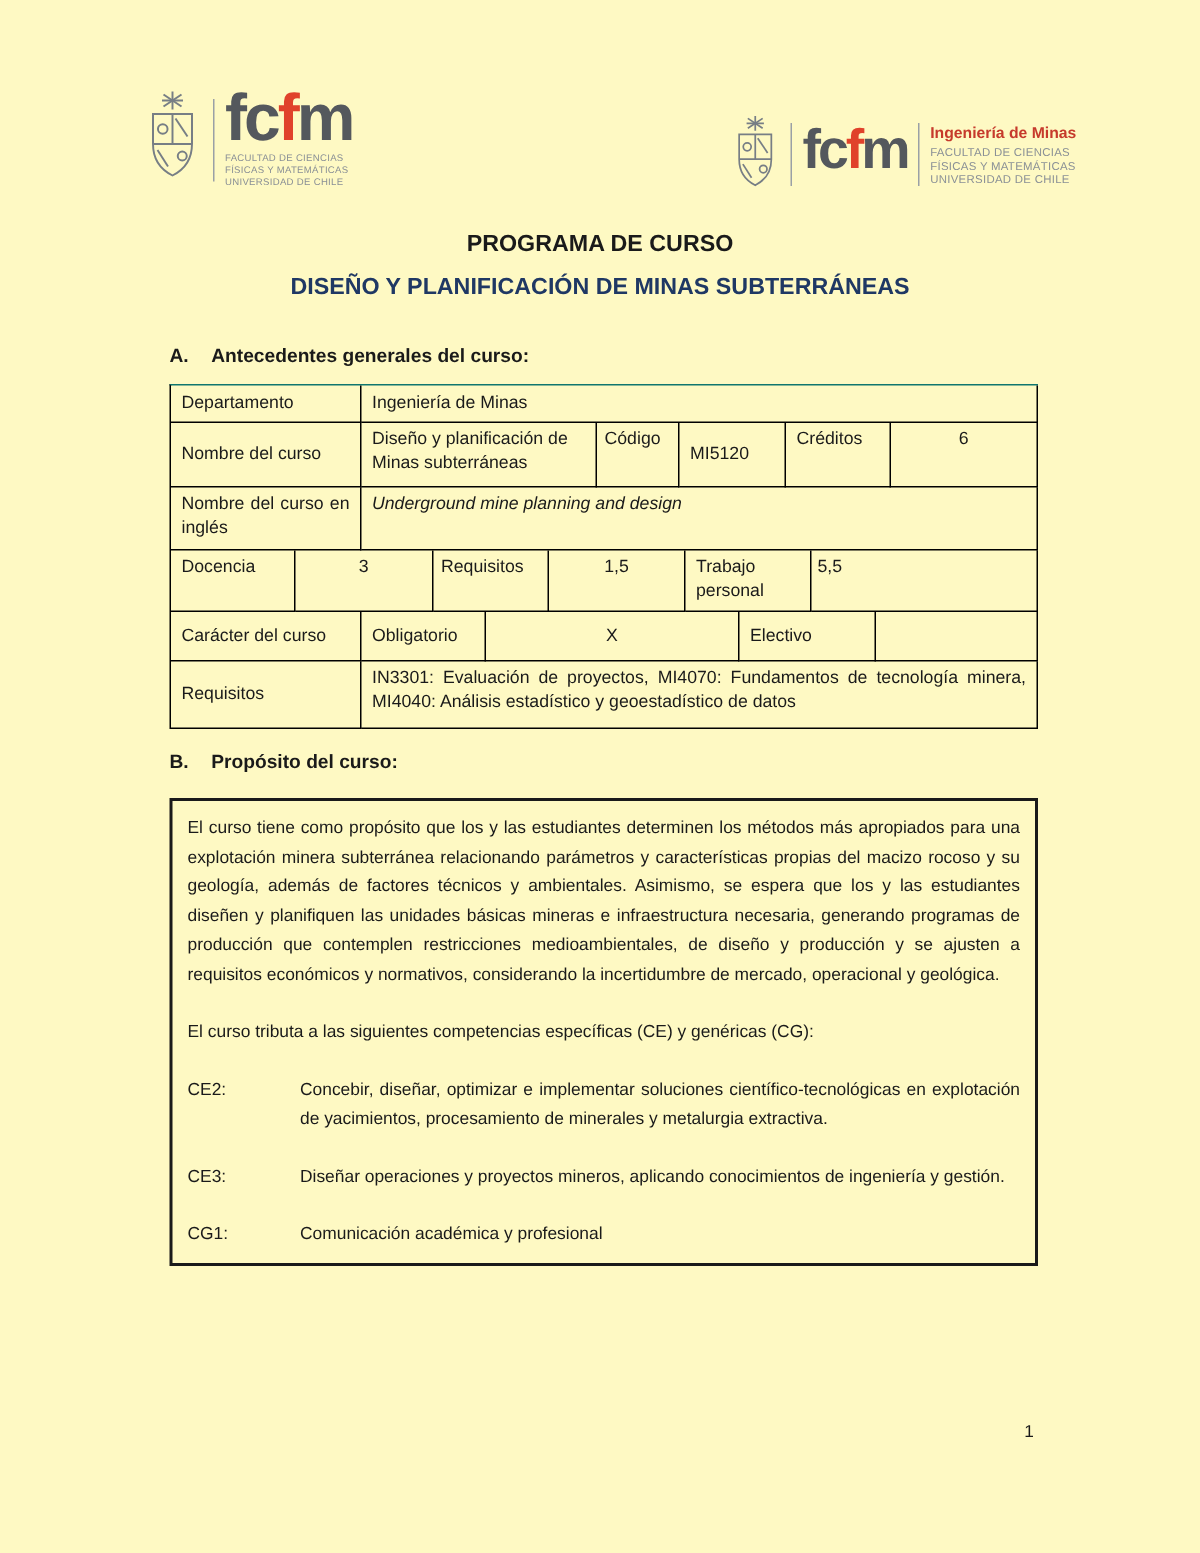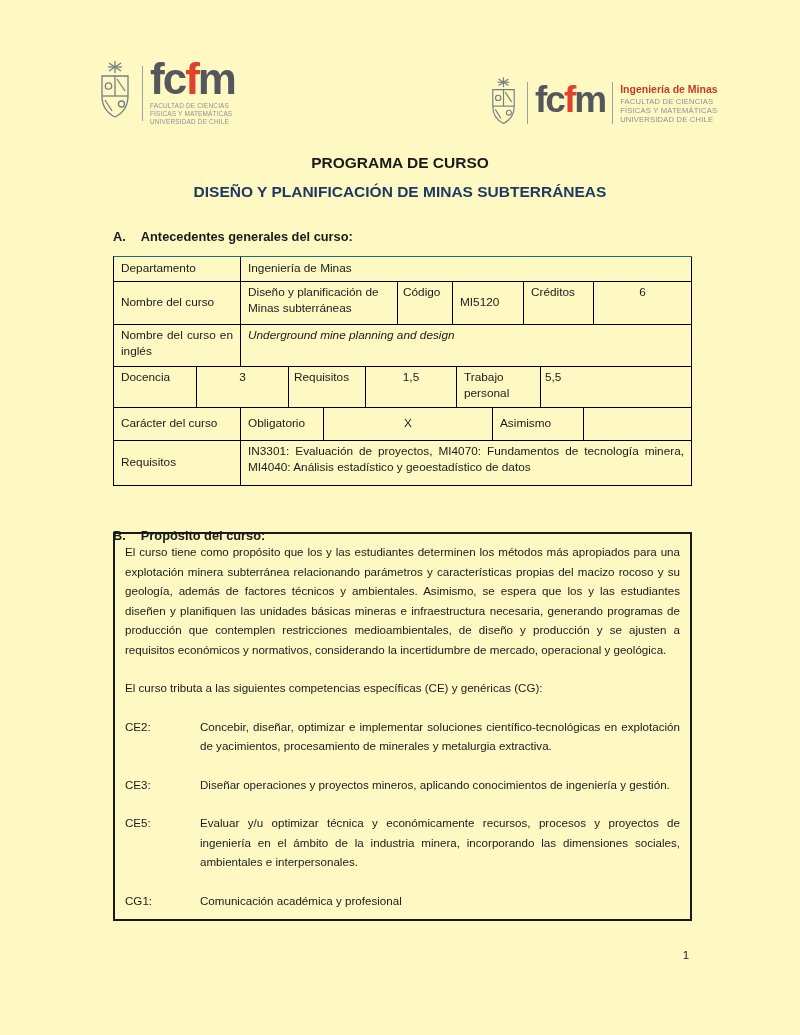--- a/index.html
+++ b/index.html
@@ -23,21 +23,21 @@
   .caption-left{font-size:6.4px;line-height:7.6px;margin-top:5px;}
   .caption-right{font-size:7.6px;line-height:9px;}
   .dept{color:#c63a2c;font-weight:700;font-size:10.5px;line-height:12px;margin-bottom:2px;}
   
   .doc-title{position:absolute;left:0;top:154px;width:100%;text-align:center;
     font-size:15.5px;font-weight:700;color:#1a1a1a;}
   .doc-subtitle{position:absolute;left:0;top:183px;width:100%;text-align:center;
     font-size:15.5px;font-weight:700;color:#1f3864;}
   .section-head{position:absolute;left:113px;font-size:12.8px;font-weight:700;color:#1a1a1a;}
   .section-a{top:229px;}
-  .section-b{top:528px;}
+  .section-b{top:500px;}
   .section-head .sec-title{margin-left:15px;}
   
   .ctable{position:absolute;left:113px;top:256px;width:578px;
     border-top:1px solid #0f766e;border-left:1px solid #000;font-size:11.8px;}
   .t-row{display:flex;}
   .t-cell{box-sizing:border-box;border-right:1px solid #000;border-bottom:1px solid #000;
     padding:3px 7px;display:flex;align-items:flex-start;line-height:15.5px;}
   .vc{align-items:center;}
   .hc{justify-content:center;text-align:center;}
   .just{text-align:justify;display:block;}
@@ -145,21 +145,21 @@
       <div class="t-cell hc" style="flex:0 0 92px;">3</div>
       <div class="t-cell" style="flex:0 0 77px;padding-left:5px;padding-right:3px;">Requisitos</div>
       <div class="t-cell hc" style="flex:0 0 91px;">1,5</div>
       <div class="t-cell" style="flex:0 0 84px;">Trabajo personal</div>
       <div class="t-cell" style="flex:1;padding-left:4px;padding-right:2px;">5,5</div>
     </div>
     <div class="t-row" style="min-height:33px;">
       <div class="t-cell vc" style="flex:0 0 127px;">Carácter del curso</div>
       <div class="t-cell vc" style="flex:0 0 83px;">Obligatorio</div>
       <div class="t-cell vc hc" style="flex:0 0 169px;">X</div>
-      <div class="t-cell vc" style="flex:0 0 91px;">Asimismo</div>
+      <div class="t-cell vc" style="flex:0 0 91px;">Electivo</div>
       <div class="t-cell vc" style="flex:1;"></div>
     </div>
     <div class="t-row" style="min-height:45px;">
       <div class="t-cell vc" style="flex:0 0 127px;">Requisitos</div>
       <div class="t-cell" style="flex:1;">
           <span class="just">IN3301: Evaluación de proyectos, MI4070: Fundamentos de tecnología minera, MI4040: Análisis estadístico y geoestadístico de datos</span>
         </div>
     </div>
   </div>
 
@@ -172,24 +172,20 @@
     <p>El curso tributa a las siguientes competencias específicas (CE) y genéricas (CG):</p>
     <div class="comp">
       <span class="code">CE2:</span>
       <span class="ctext">Concebir, diseñar, optimizar e implementar soluciones científico-tecnológicas en explotación de yacimientos, procesamiento de minerales y metalurgia extractiva.</span>
     </div>
     <div class="comp">
       <span class="code">CE3:</span>
       <span class="ctext">Diseñar operaciones y proyectos mineros, aplicando conocimientos de ingeniería y gestión.</span>
     </div>
     <div class="comp">
-      <span class="code">CE5:</span>
-      <span class="ctext">Evaluar y/u optimizar técnica y económicamente recursos, procesos y proyectos de ingeniería en el ámbito de la industria minera, incorporando las dimensiones sociales, ambientales e interpersonales.</span>
-    </div>
-    <div class="comp">
       <span class="code">CG1:</span>
       <span class="ctext">Comunicación académica y profesional</span>
     </div>
   </div>
 
   <div class="page-num">1</div>
 
 </div>
 
 </body></html>

